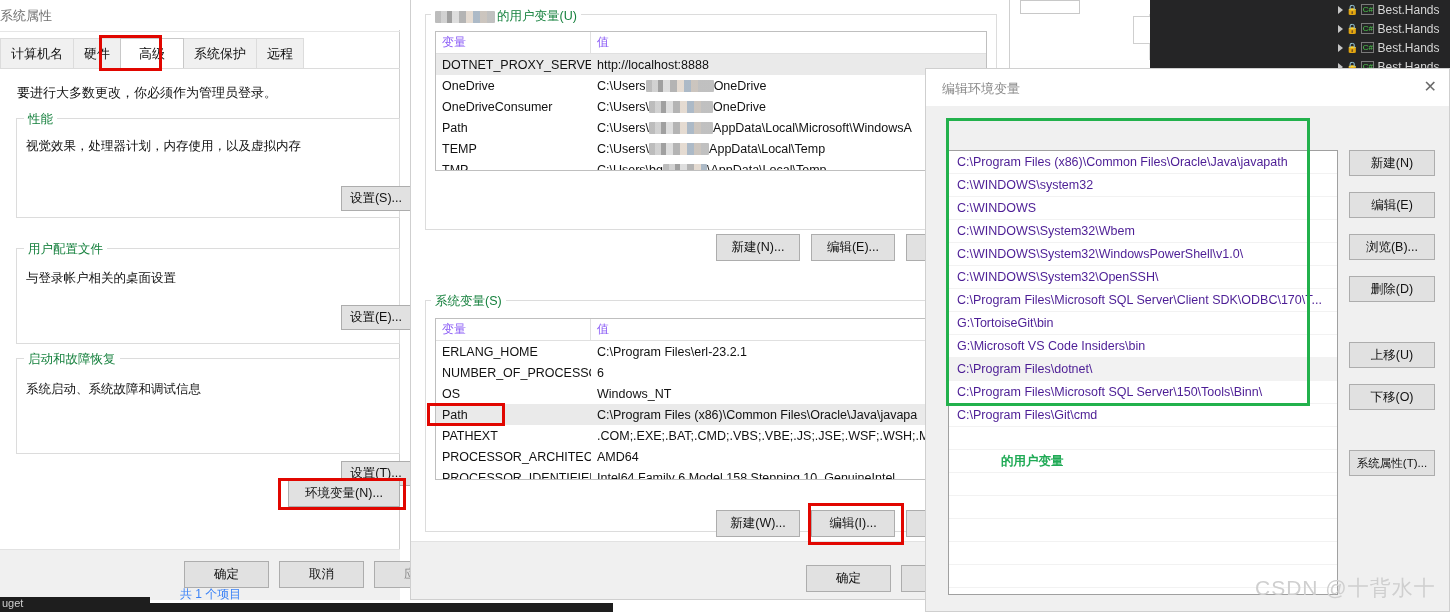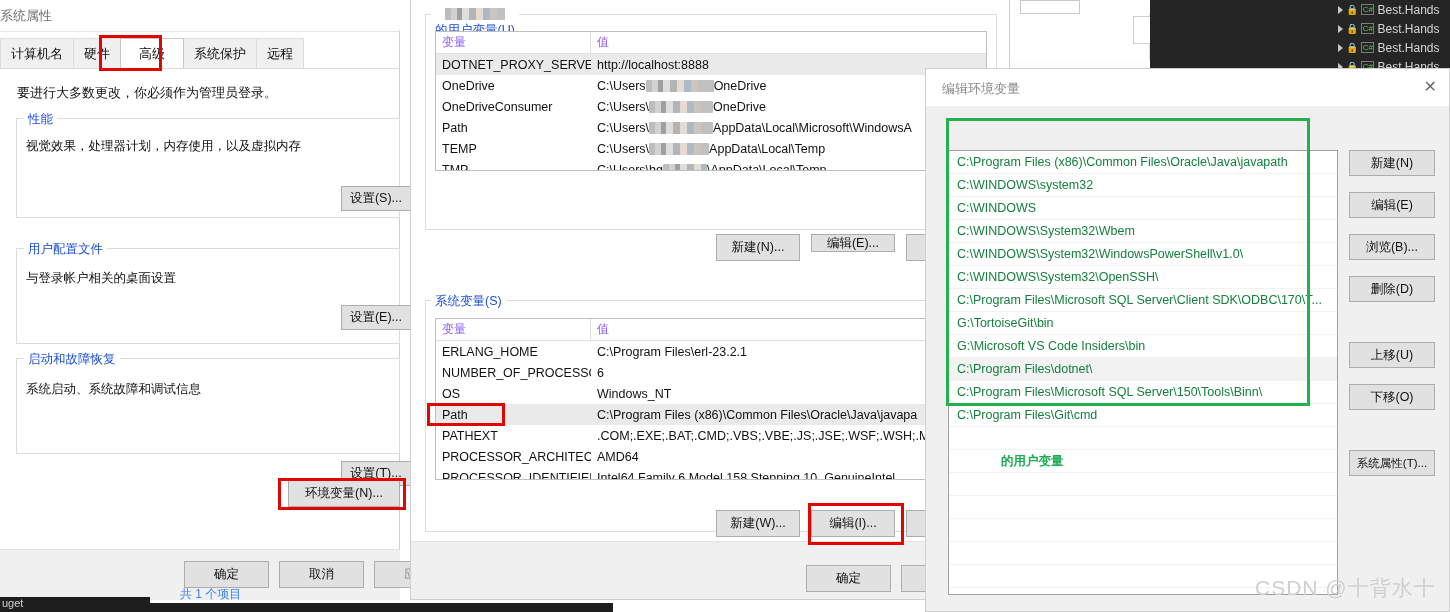--- a/index.html
+++ b/index.html
@@ -50,21 +50,21 @@
   .dark-text { position:absolute; left:2px; top:597px; color:#cfcfcf; font-size:11px; }
   .under-text { position:absolute; left:180px; top:586px; font-size:12px; color:#3b82f6; }
 
   
   .dlg { position:absolute; background:#f0f0f0; }
   .dlg-title { font-size:13px; color:#6b6b6b; }
   .group {
     position:absolute; border:1px solid #dcdcdc; background:transparent;
   }
   .group-legend {
-    position:absolute; background:#fff; padding:0 4px; font-size:12.5px; color:#1d4ed8;flex-direction:column;
+    position:absolute; background:#fff; padding:0 4px; font-size:12.5px; color:#15803d;
   }
   .btn {
     background:#e1e1e1; border:1px solid #adadad; color:#111;
     font-size:12.5px; font-family:"Liberation Sans", sans-serif;
     display:flex; align-items:center; justify-content:center;
     cursor:default; user-select:none;
   }
   .btn.disabled { color:#888; }
 
   
@@ -123,21 +123,21 @@
   #editdlg .tbar { position:absolute; left:0; top:0; width:100%; height:37px; background:#fff; }
   #editdlg .tbar .t { position:absolute; left:16px; top:11px; font-size:13px; color:#8a8a8a; }
   #editdlg .tbar .x { position:absolute; right:12px; top:8px; font-size:16px; color:#6a6a6a; cursor:default; }
   #editdlg .content { position:absolute; left:0; top:37px; width:100%; bottom:0; background:#f0f0f0; }
 
   .pathlist {
     position:absolute; left:22px; top:44px; width:390px; height:445px;
     background:#fff; border:1px solid #a0a0a0; overflow:hidden;
   }
   .prow { height:23px; display:flex; align-items:center; padding-left:8px;
-    font-size:12.5px; color:#15803d; border-bottom:1px solid #f2f2f2; white-space:nowrap; overflow:hidden; }
+    font-size:12.5px; color:#4c1d95; border-bottom:1px solid #f2f2f2; white-space:nowrap; overflow:hidden; }
   .prow.sel { background:#f2f2f2; }
   .prow.note { color:#1faa55; font-weight:bold; padding-left:52px; border-bottom:1px solid #f2f2f2; }
 
   .green-box { position:absolute; border:3px solid #22b14c; pointer-events:none; z-index:14; }
 
   .sidebtns { position:absolute; right:14px; top:0; width:86px; }
   .sidebtns .btn { width:86px; height:26px; margin-bottom:16px; }
 
   
   .watermark {
@@ -269,21 +269,21 @@
         <div class="c1">TEMP</div>
         <div class="c2"><span>C:\Users\</span><span class="mask" style="width:60px;"></span><span>AppData\Local\Temp</span></div>
       </div>
       <div class="vrow">
         <div class="c1">TMP</div>
         <div class="c2"><span>C:\Users\bg</span><span class="mask" style="width:44px;"></span><span>\AppData\Local\Temp</span></div>
       </div>
     </div>
 
     <div class="btn" style="position:absolute; left:305px; top:234px; width:84px; height:27px;">新建(N)...</div>
-    <div class="btn" style="position:absolute; left:400px; top:234px; width:84px; height:18px;">编辑(E)...</div>
+    <div class="btn" style="position:absolute; left:400px; top:234px; width:84px; height:27px;">编辑(E)...</div>
     <div class="btn" style="position:absolute; left:495px; top:234px; width:84px; height:27px; overflow:hidden;">删除(D)</div>
 
     <div class="group" style="left:14px; top:300px; width:572px; height:232px; border-color:#dcdcdc;"></div>
     <div class="group-legend" style="left:20px; top:293px;">系统变量(S)</div>
 
     <div class="varlist" style="left:24px; top:318px; width:552px; height:162px;">
       <div class="hdr">
         <div class="c1">变量</div>
         <div class="c2">值</div>
       </div>

